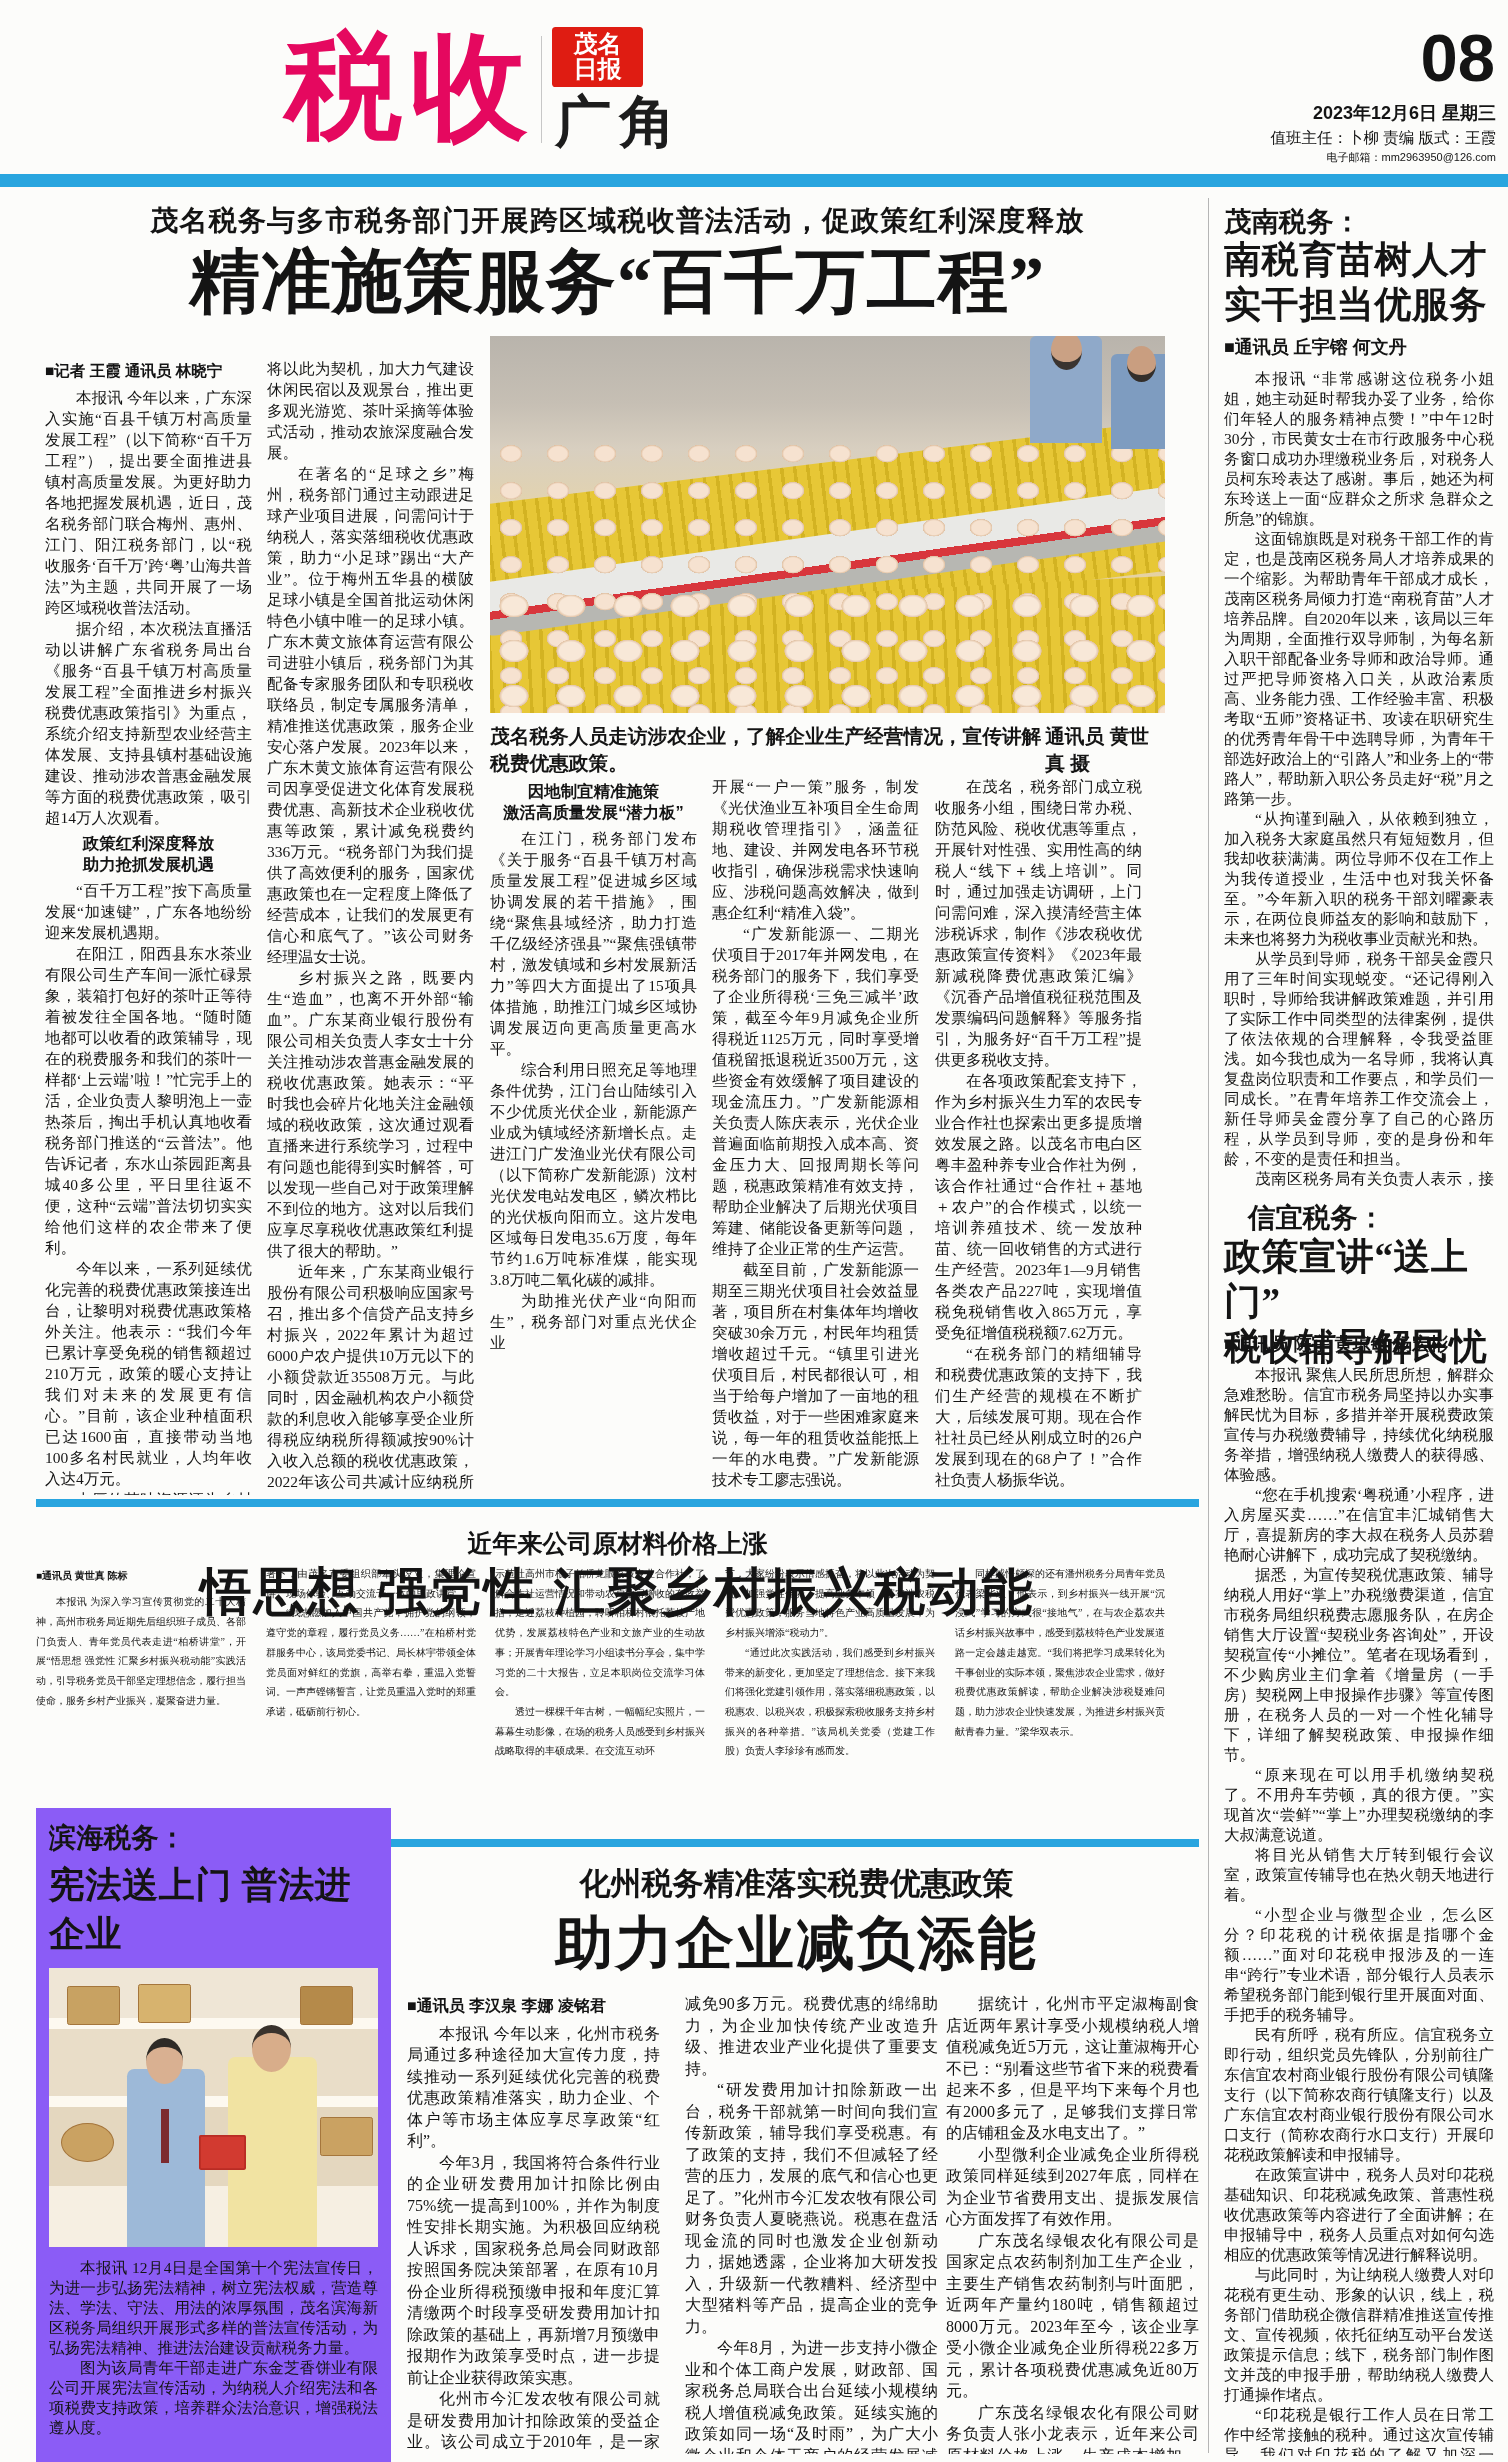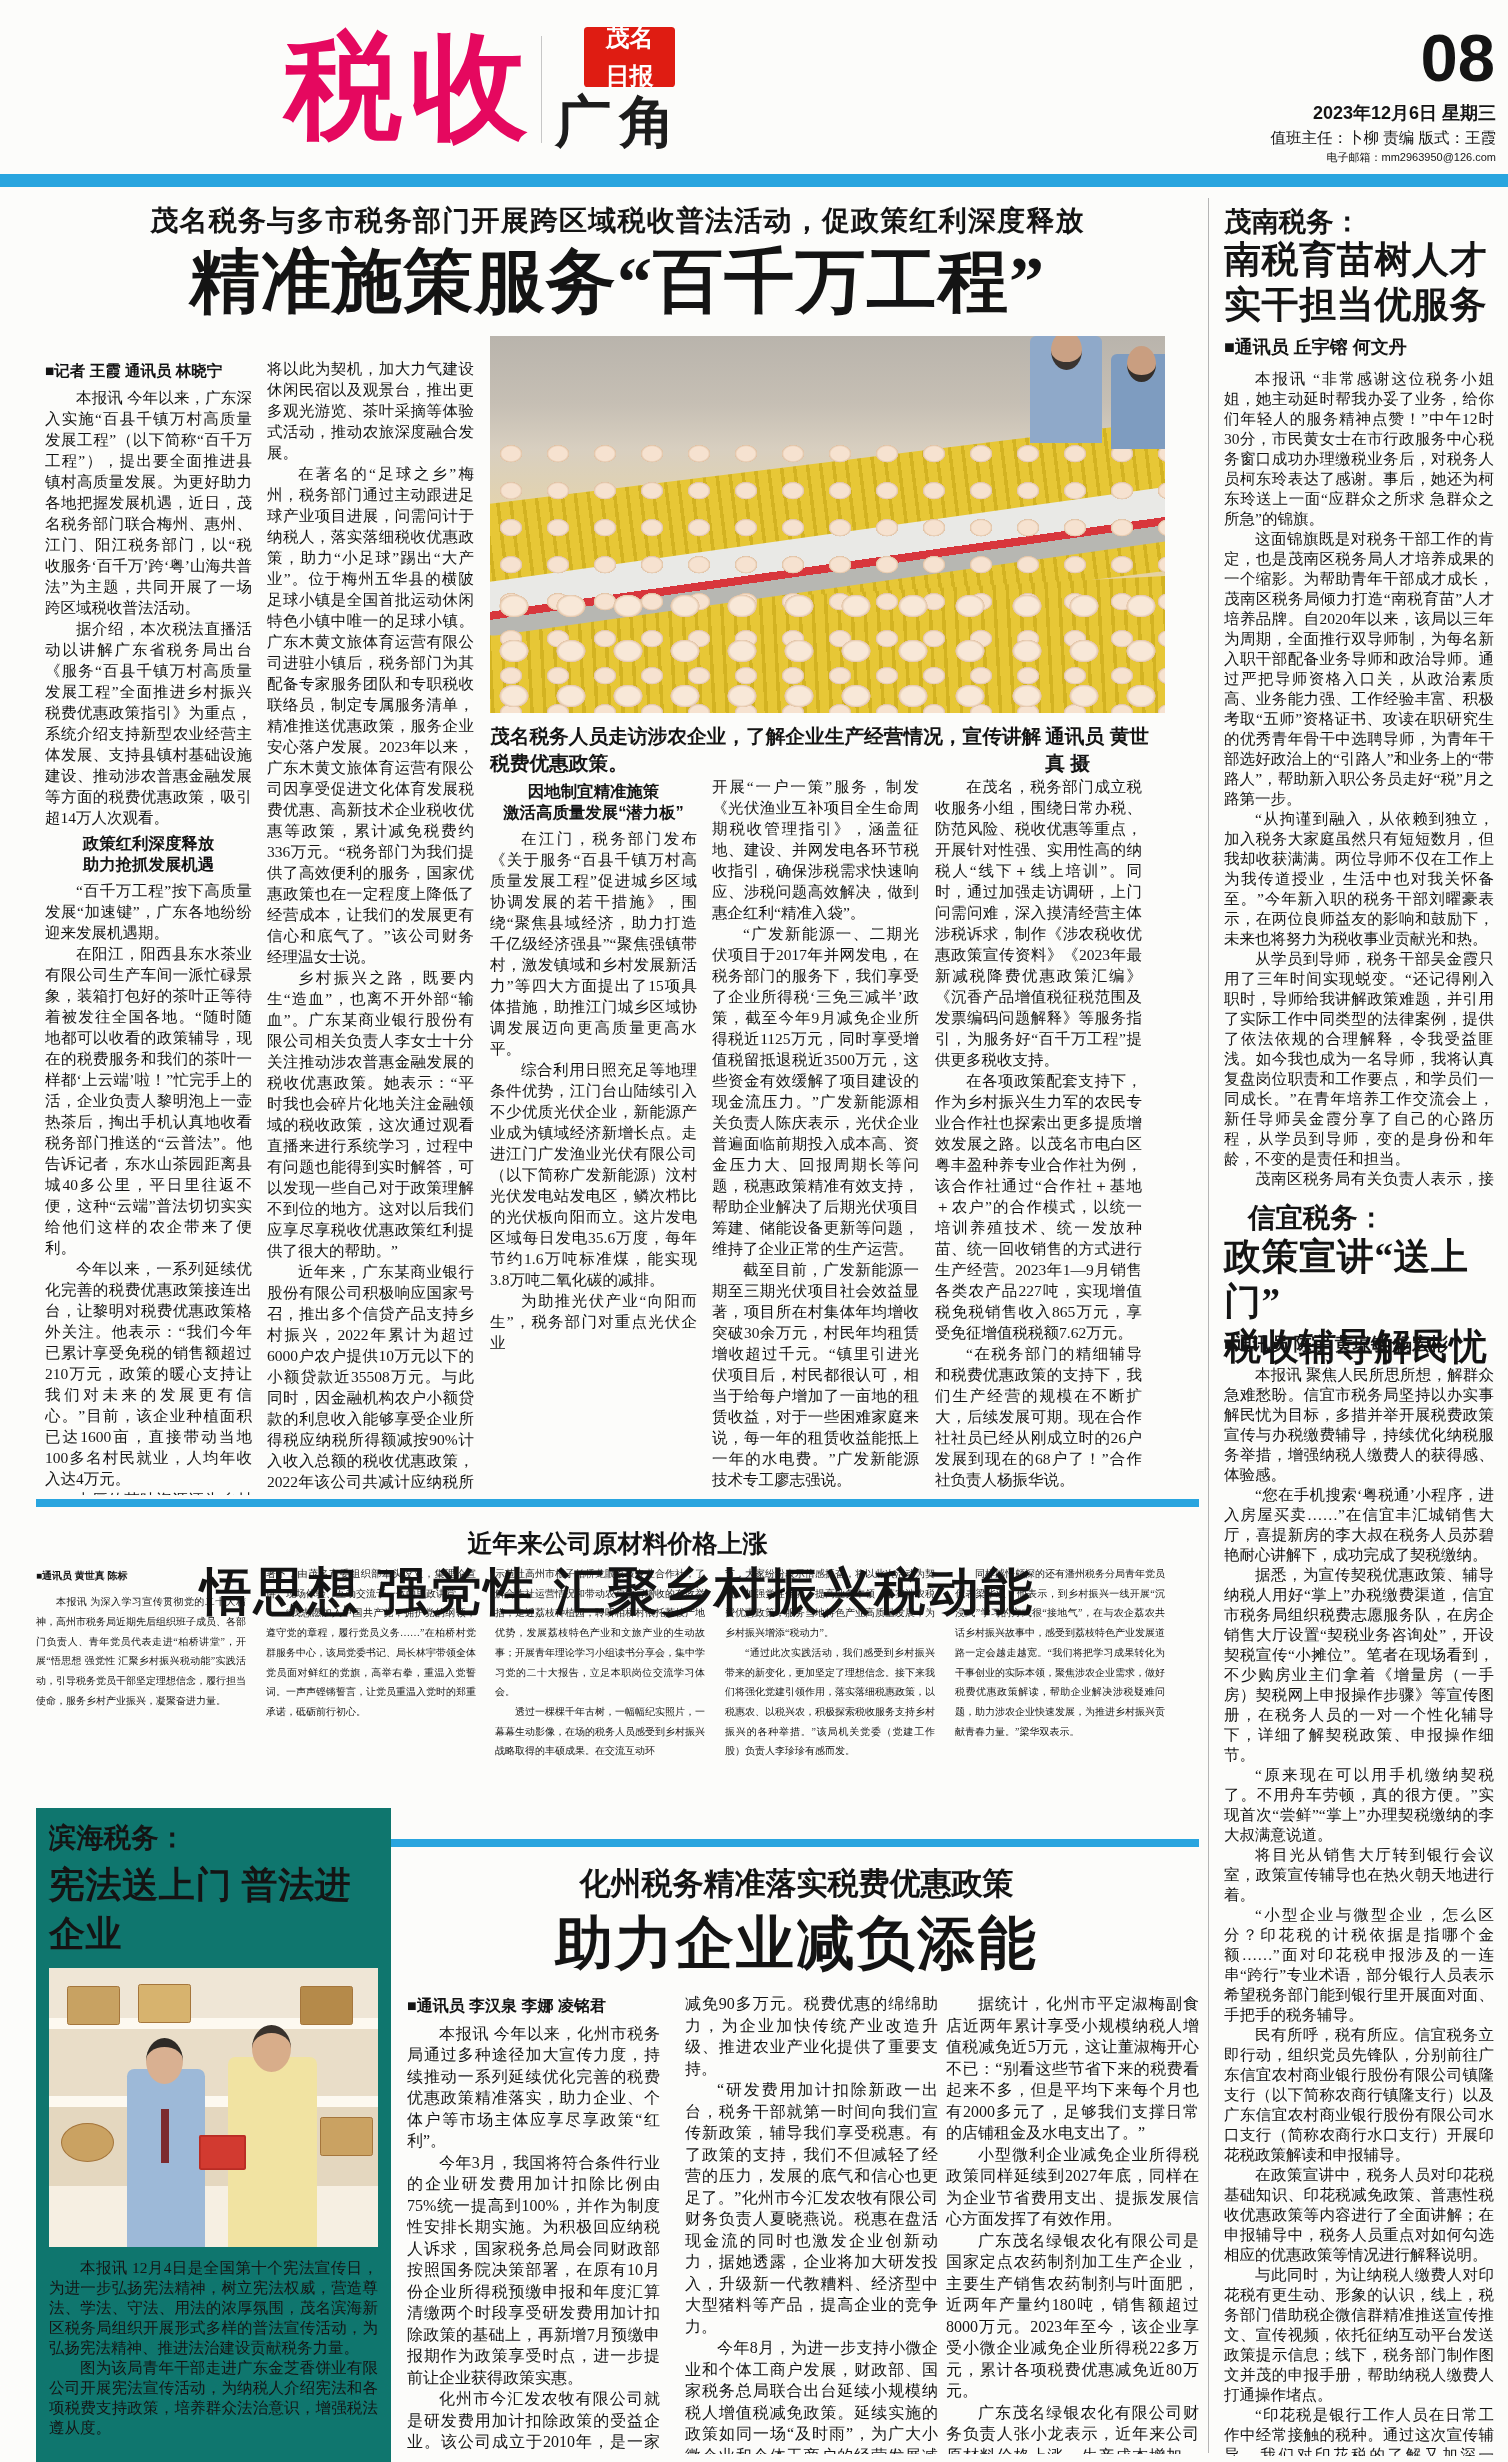--- a/index.html
+++ b/index.html
@@ -6,23 +6,23 @@
   .page{position:relative;width:1508px;height:2462px;background:#fcfcfa;overflow:hidden;
         font-family:"Liberation Serif","DejaVu Serif",serif;color:#141414;}
   .abs{position:absolute;}
   .sans{font-family:"Liberation Sans","DejaVu Sans",sans-serif;}
   .pre{white-space:pre-line;}
   .ctr{text-align:center;}
 
   
   .mast-title{left:285px;top:29px;font-size:117px;font-weight:bold;letter-spacing:8.4px;line-height:1;}
   .mast-divider{left:541px;top:36px;width:1.2px;height:107px;background:#c7c7c7;}
-  .logo-box{left:584px;top:27.4px;width:91px;height:60px;border-radius:3.6px;
+  .logo-box{left:552px;top:27.4px;width:91px;height:60px;border-radius:3.6px;
             display:flex;align-items:center;justify-content:center;
-            font-weight:bold;color:#fff;font-size:24px;line-height:38px;text-align:center;}
+            font-weight:bold;color:#fff;font-size:24px;line-height:25px;text-align:center;}
   .mast-sub{left:555px;top:94px;font-size:56px;font-weight:600;letter-spacing:8.4px;color:#1c1c1c;line-height:1;}
   .page-num{left:1406px;top:24px;width:89px;text-align:right;font-size:67px;font-weight:bold;line-height:1;}
   .mast-date{left:1134px;top:101px;width:362px;text-align:right;font-size:18px;font-weight:bold;}
   .mast-staff{left:1134px;top:128px;width:362px;text-align:right;font-size:15.5px;}
   .mast-email{left:1134px;top:150px;width:362px;text-align:right;font-size:11px;}
   .bar{background:#29a5df;}
   .bar-top{left:0;top:174px;width:1508px;height:13px;}
   .bar-mid{left:36px;top:1499px;width:1163px;height:8.4px;}
   .bar-mid2{left:391px;top:1839px;width:808px;height:8.4px;}
   .rule-v{left:1208px;top:198px;width:1.2px;height:2255px;background:#b5b5b5;}
@@ -63,21 +63,21 @@
   .p2{left:621px;top:18px;width:63px;height:95px;background:#7e9cc0;}
   .p2h{position:absolute;left:637px;top:9.5px;width:29px;height:29px;border-radius:50%;background:#c99e80;border-bottom:7.2px solid #332e2a;}
 
   
   .band-kicker{left:36px;top:1527px;width:1163px;font-size:25px;font-weight:bold;}
   .band-headline{left:36px;top:1558px;width:1163px;font-size:51px;font-weight:bold;letter-spacing:2.4px;}
   .band-col{top:1564px;width:210px;height:198px;font-size:10px;line-height:19.7px;}
   .b1{left:36px;} .b2{left:266px;} .b3{left:495px;} .b4{left:725px;} .b5{left:955px;}
 
   
-  .binhai{left:36px;top:1808px;width:355px;height:655px;background:#0f766e;padding:12px 13px;box-sizing:border-box;}
+  .binhai{left:36px;top:1808px;width:355px;height:655px;background:#8b5cf6;padding:12px 13px;box-sizing:border-box;}
   .bh-label{font-size:27.4px;font-weight:bold;}
   .bh-headline{font-size:36px;font-weight:bold;margin-top:4.8px;letter-spacing:0.6px;}
   .photo-binhai{position:relative;margin-top:9.5px;width:329px;height:279px;overflow:hidden;
       background:linear-gradient(180deg,#efe6d6 0 18%,#fdf9f0 18% 22%,#e9ddc8 22% 46%,#fdf9f0 46% 50%,#e4d7bf 50% 78%,#f6efe2 78% 100%);}
   .shelfbox{position:absolute;width:51px;height:37px;background:#c8a262;border:1.8px solid #a5763c;border-radius:2.4px;}
   .fig{position:absolute;border-radius:7.2px 7.2px 0 0;}
   .figL{left:78px;top:101px;width:78px;height:179px;background:#9db9d8;}
   .figLh{position:absolute;left:97px;top:70px;width:37px;height:37px;border-radius:50%;background:#d9b091;border-top:9.5px solid #2e2a26;}
   .tie{position:absolute;left:112px;top:141px;width:8.4px;height:54px;background:#7c2a2f;}
   .figR{left:179px;top:89px;width:89px;height:191px;background:#f1e3a2;}

